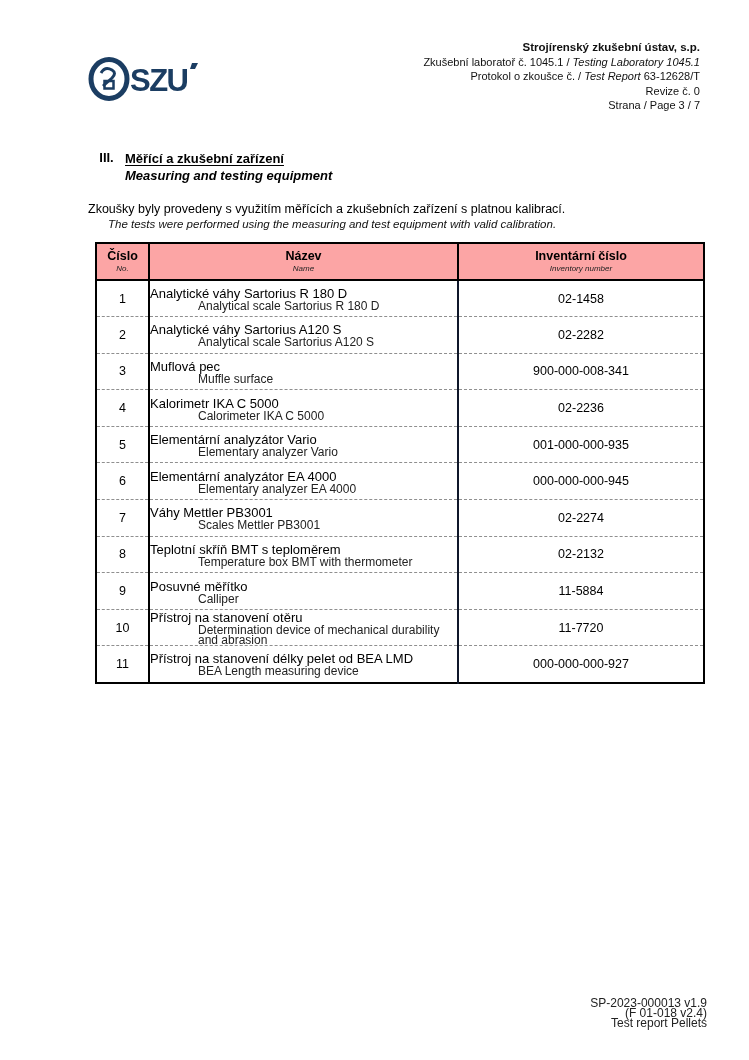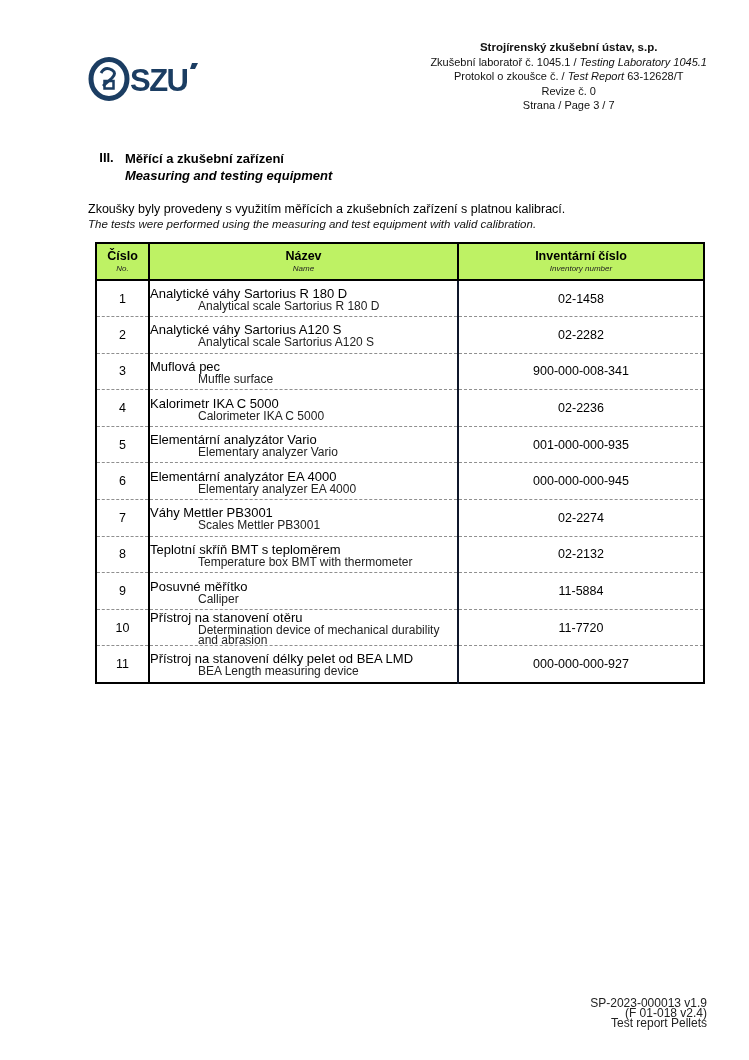--- a/index.html
+++ b/index.html
@@ -19,75 +19,76 @@
     position: absolute;
     left: 88px;
     top: 56px;
     width: 116px;
     height: 46px;
   }
 
   .header-text {
     position: absolute;
     top: 40px;
-    right: 42px;
-    text-align: center;
+    right: 49px;
+    text-align: right;
     font-size: 11px;
     line-height: 14.6px;
     color: #111;
   }
   .header-text .bold { font-weight: bold; font-size: 11.5px; }
   .it { font-style: italic; }
 
   
   .section-heading {
     position: absolute;
     left: 88px;
     top: 150px;
     display: flex;
     font-size: 13px;
     font-weight: bold;
   }
   .section-numeral { width: 37px; text-align: center; }
   .section-title-cz {
+    text-decoration: underline;
     text-underline-offset: 2px;
     line-height: 17px;
   }
   .section-title-en {
     font-style: italic;
     line-height: 17px;
   }
 
   
   .intro {
     position: absolute;
     left: 88px;
     top: 201px;
   }
   .intro-cz { font-size: 12.5px; line-height: 16px; }
-  .intro-en { font-size: 11.5px; font-style: italic; line-height: 15px; color: #111; }
+  .intro-en { font-size: 11.5px; font-style: italic; line-height: 15px; color: #111; margin-left: 20px; }
 
   
   .equip-table {
     position: absolute;
     left: 95px;
     top: 242px;
     width: 608px;
     border-collapse: collapse;
     table-layout: fixed;
   }
   .equip-table th, .equip-table td {
     vertical-align: middle;
     padding: 0;
   }
   .equip-table { border: 2px solid #000; }
   .equip-table th {
     border: 2px solid #000;
     height: 37px;
-    background: #bef264;
+    background: #fca5a5;
     font-weight: normal;
   }
   .equip-table td { height: 36.6px; }
   .equip-table td.col-name { border-left: 2px solid #000; border-right: 2px solid #0f172a; }
   .equip-table tbody tr + tr td { border-top: 1px dashed #8f8f8f; }
 
   .th-cz { font-weight: bold; font-size: 12.5px; line-height: 15px; text-align: center; }
   .th-en { font-style: italic; font-size: 8px; line-height: 10px; text-align: center; color: #222; }
 
   .col-no  { text-align: center; font-size: 12.5px; }

